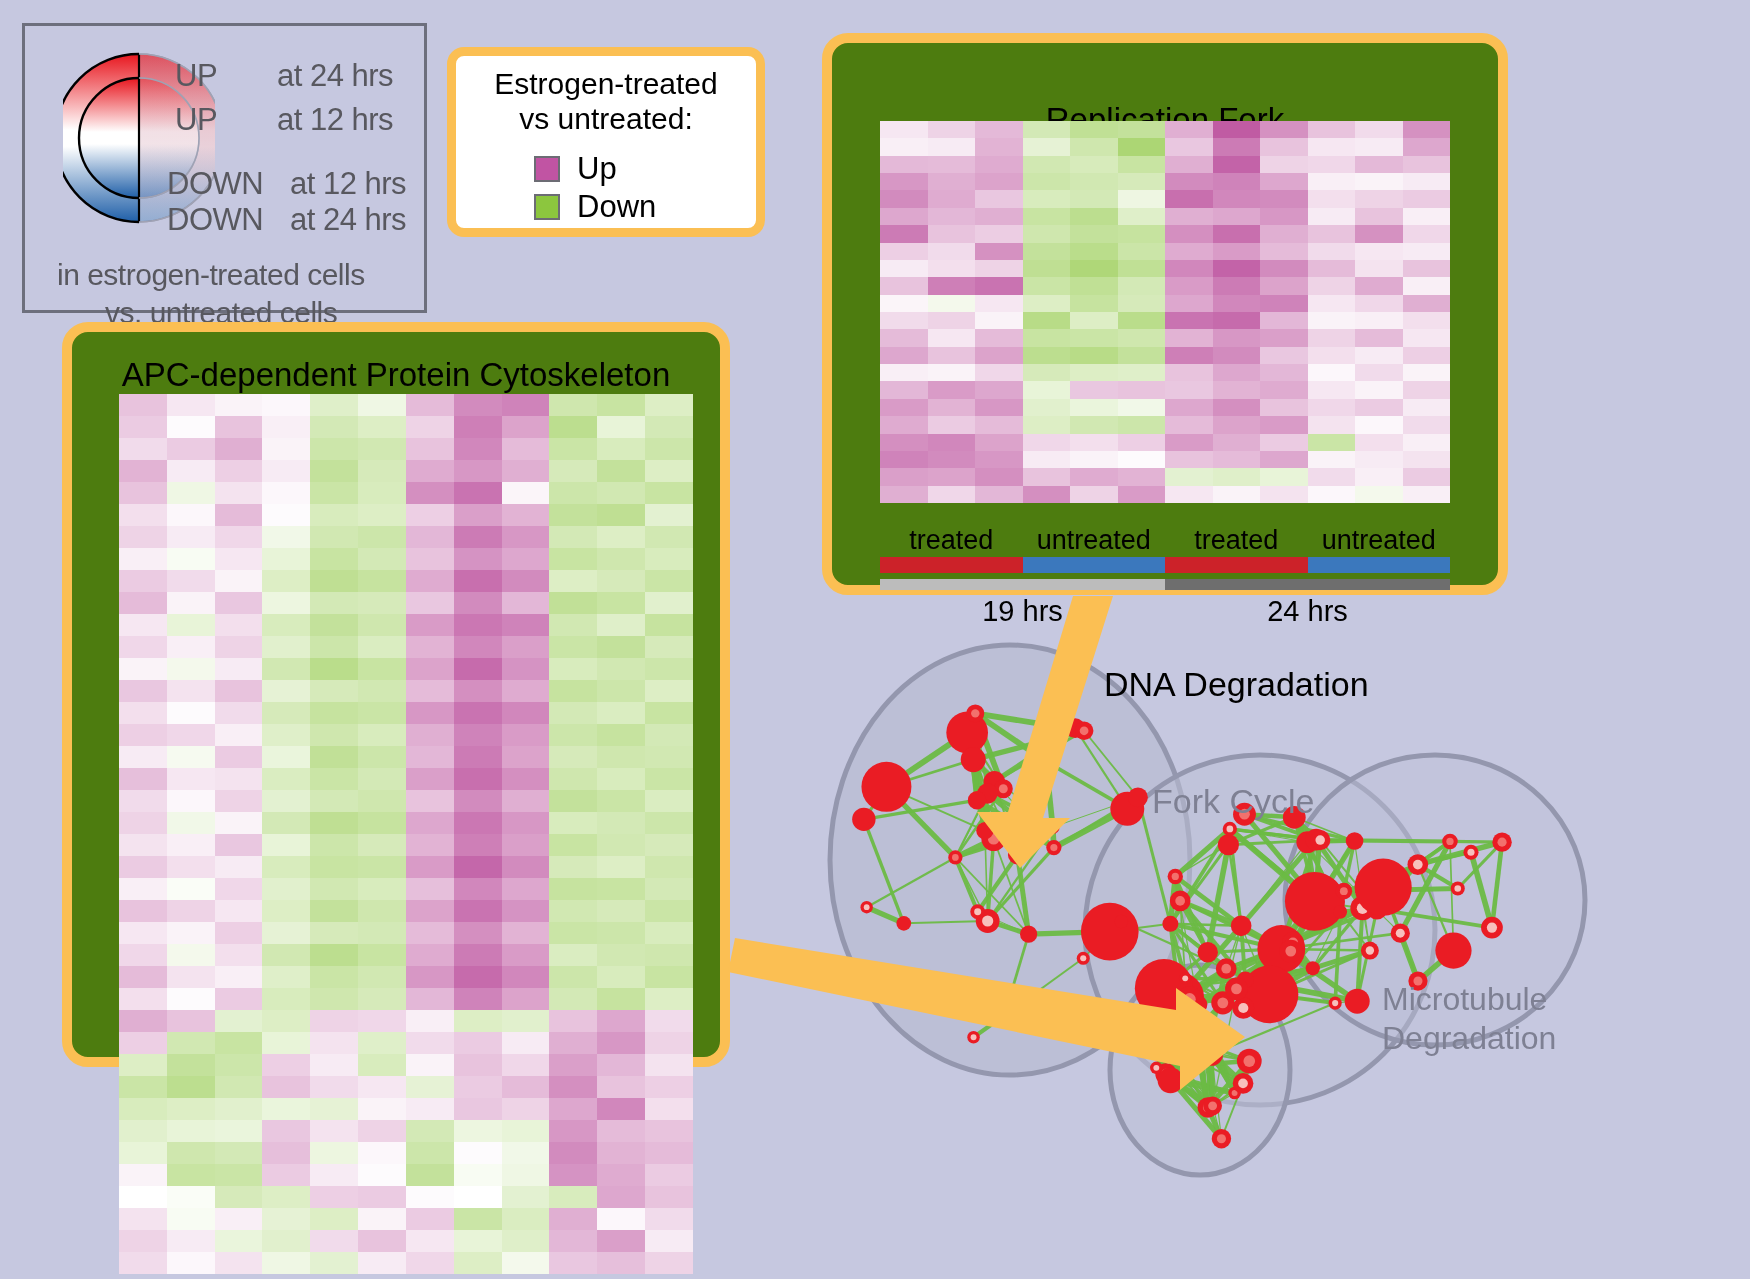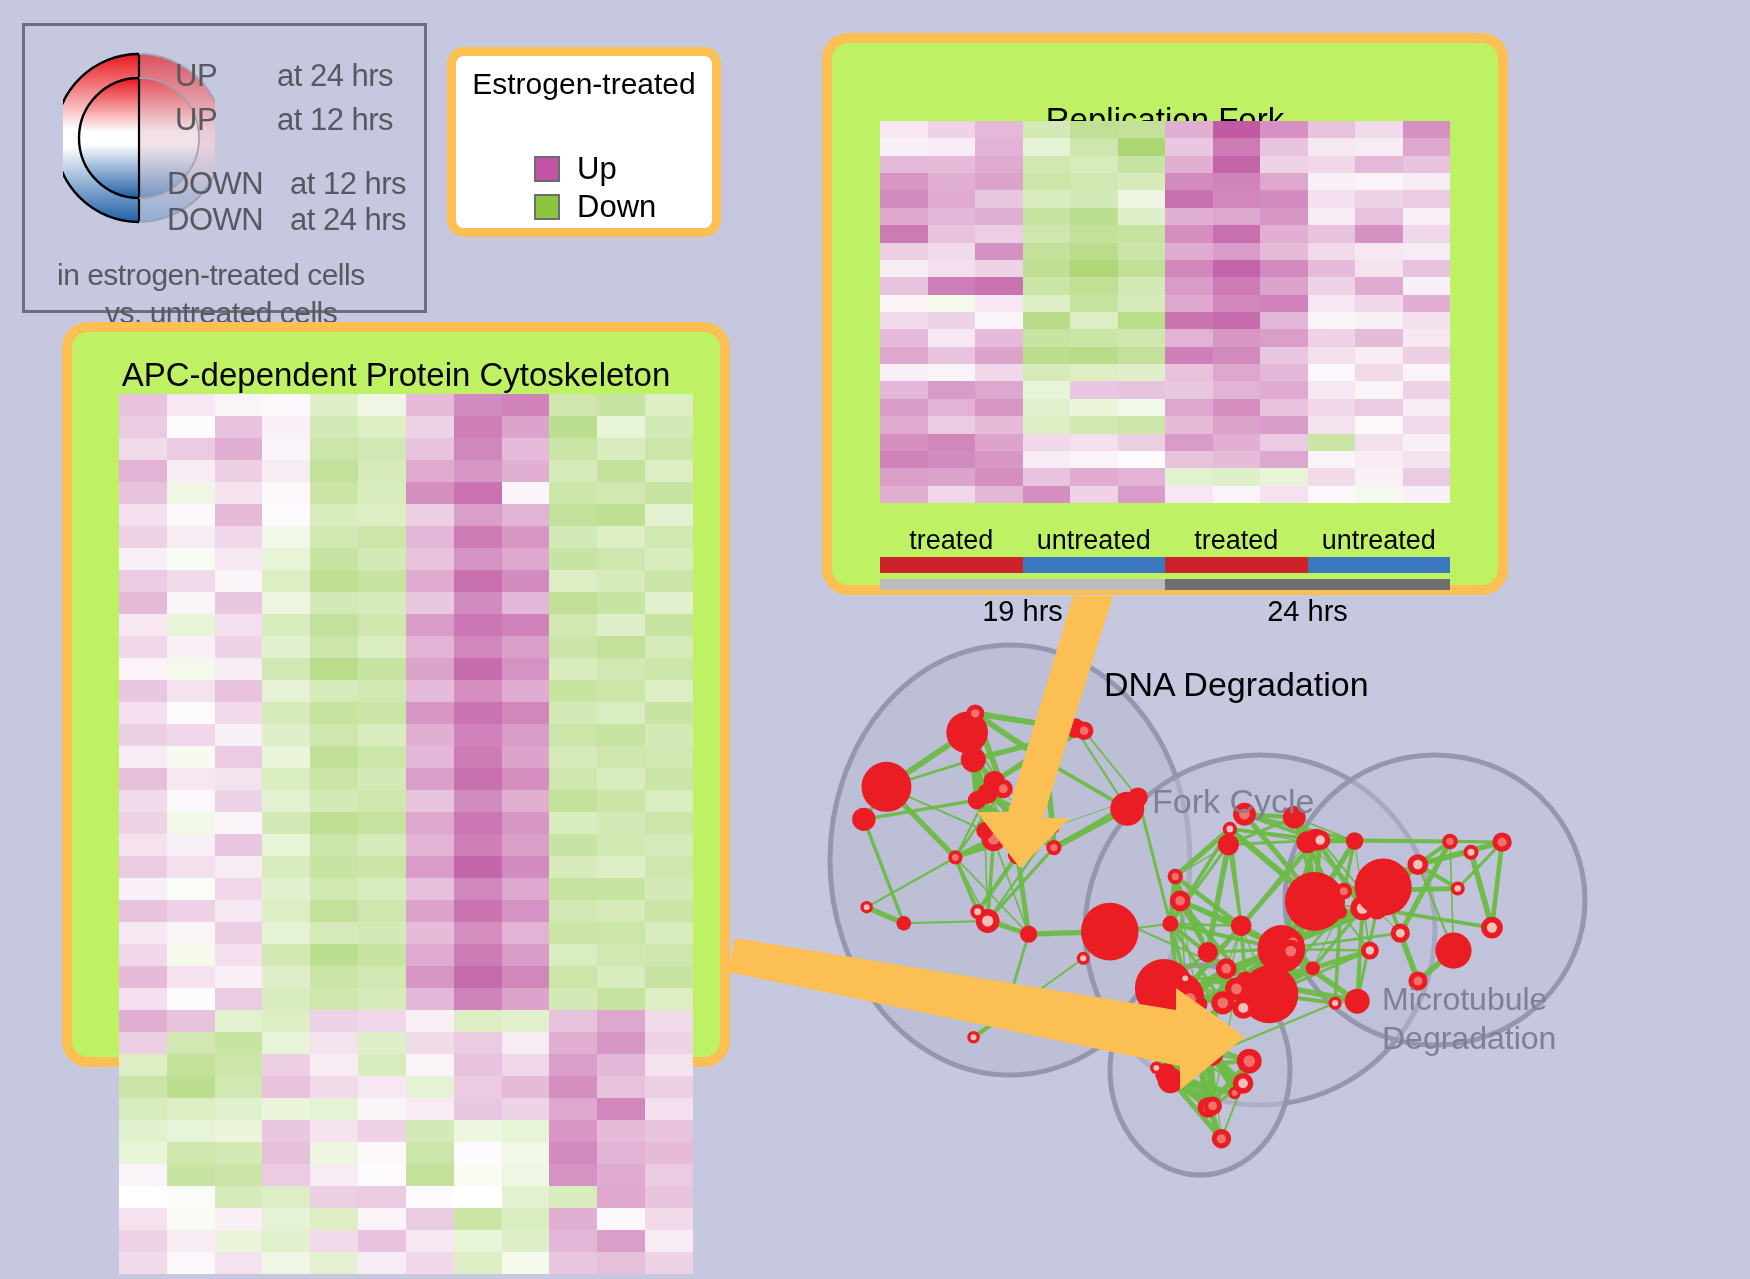--- a/index.html
+++ b/index.html
@@ -28,36 +28,36 @@
   #w-at12{left:252px;top:76px;}
   #w-dn12{left:142px;top:140px;}
   #w-dnat12{left:265px;top:140px;}
   #w-dn24{left:142px;top:176px;}
   #w-dnat24{left:265px;top:176px;}
   #w-foot1{left:32px;top:232px;font-size:30px;}
   #w-foot2{left:80px;top:270px;font-size:30px;}
 
   
   #ud-legend{
-    position:absolute;left:447px;top:47px;width:274px;height:190px;
+    position:absolute;left:447px;top:47px;width:318px;height:190px;
     background:#fff;border:9px solid #fbbf53;border-radius:17px;box-sizing:border-box;
   }
   #ud-title{position:absolute;left:0;right:0;top:10px;text-align:center;
     font-size:30px;color:#000;line-height:1.18;}
   .ud-row{position:absolute;display:flex;align-items:center;gap:17px;left:78px;}
   #ud-row-up{top:95px;}
   #ud-row-down{top:133px;}
   .swatch{width:26px;height:26px;border:2px solid #6c6c74;box-sizing:border-box;}
   .sw-up{background:#c154a3;}
   .sw-down{background:#8cc63e;}
   .ud-lbl{font-size:31px;color:#000;}
 
   
   .panel{
-    position:absolute;background:#bef264;border:10px solid #fbbf53;border-radius:26px;
+    position:absolute;background:#4d7c0f;border:10px solid #fbbf53;border-radius:26px;
     box-sizing:border-box;
   }
   #panel-repfork{left:822px;top:33px;width:686px;height:562px;}
   #panel-apc{left:62px;top:322px;width:668px;height:745px;}
   .panel-title{
     position:absolute;left:0;right:0;text-align:center;color:#000;font-weight:normal;
   }
   #repfork-title{top:58px;font-size:33px;}
   #apc-title{top:24px;font-size:33px;}
 
@@ -176,20 +176,21 @@
     <span class="wlabel" id="w-dnat12">at 12 hrs</span>
     <span class="wlabel" id="w-dn24">DOWN</span>
     <span class="wlabel" id="w-dnat24">at 24 hrs</span>
     <span class="wlabel" id="w-foot1">in estrogen-treated cells</span>
     <span class="wlabel" id="w-foot2">vs. untreated cells</span>
   </div>
 
   <div id="ud-legend">
     <div id="ud-title">
       <div>Estrogen-treated</div>
+      <div>vs untreated:</div>
     </div>
     <div class="ud-row" id="ud-row-up">
       <span class="swatch sw-up"></span>
       <span class="ud-lbl">Up</span>
     </div>
     <div class="ud-row" id="ud-row-down">
       <span class="swatch sw-down"></span>
       <span class="ud-lbl">Down</span>
     </div>
   </div>

